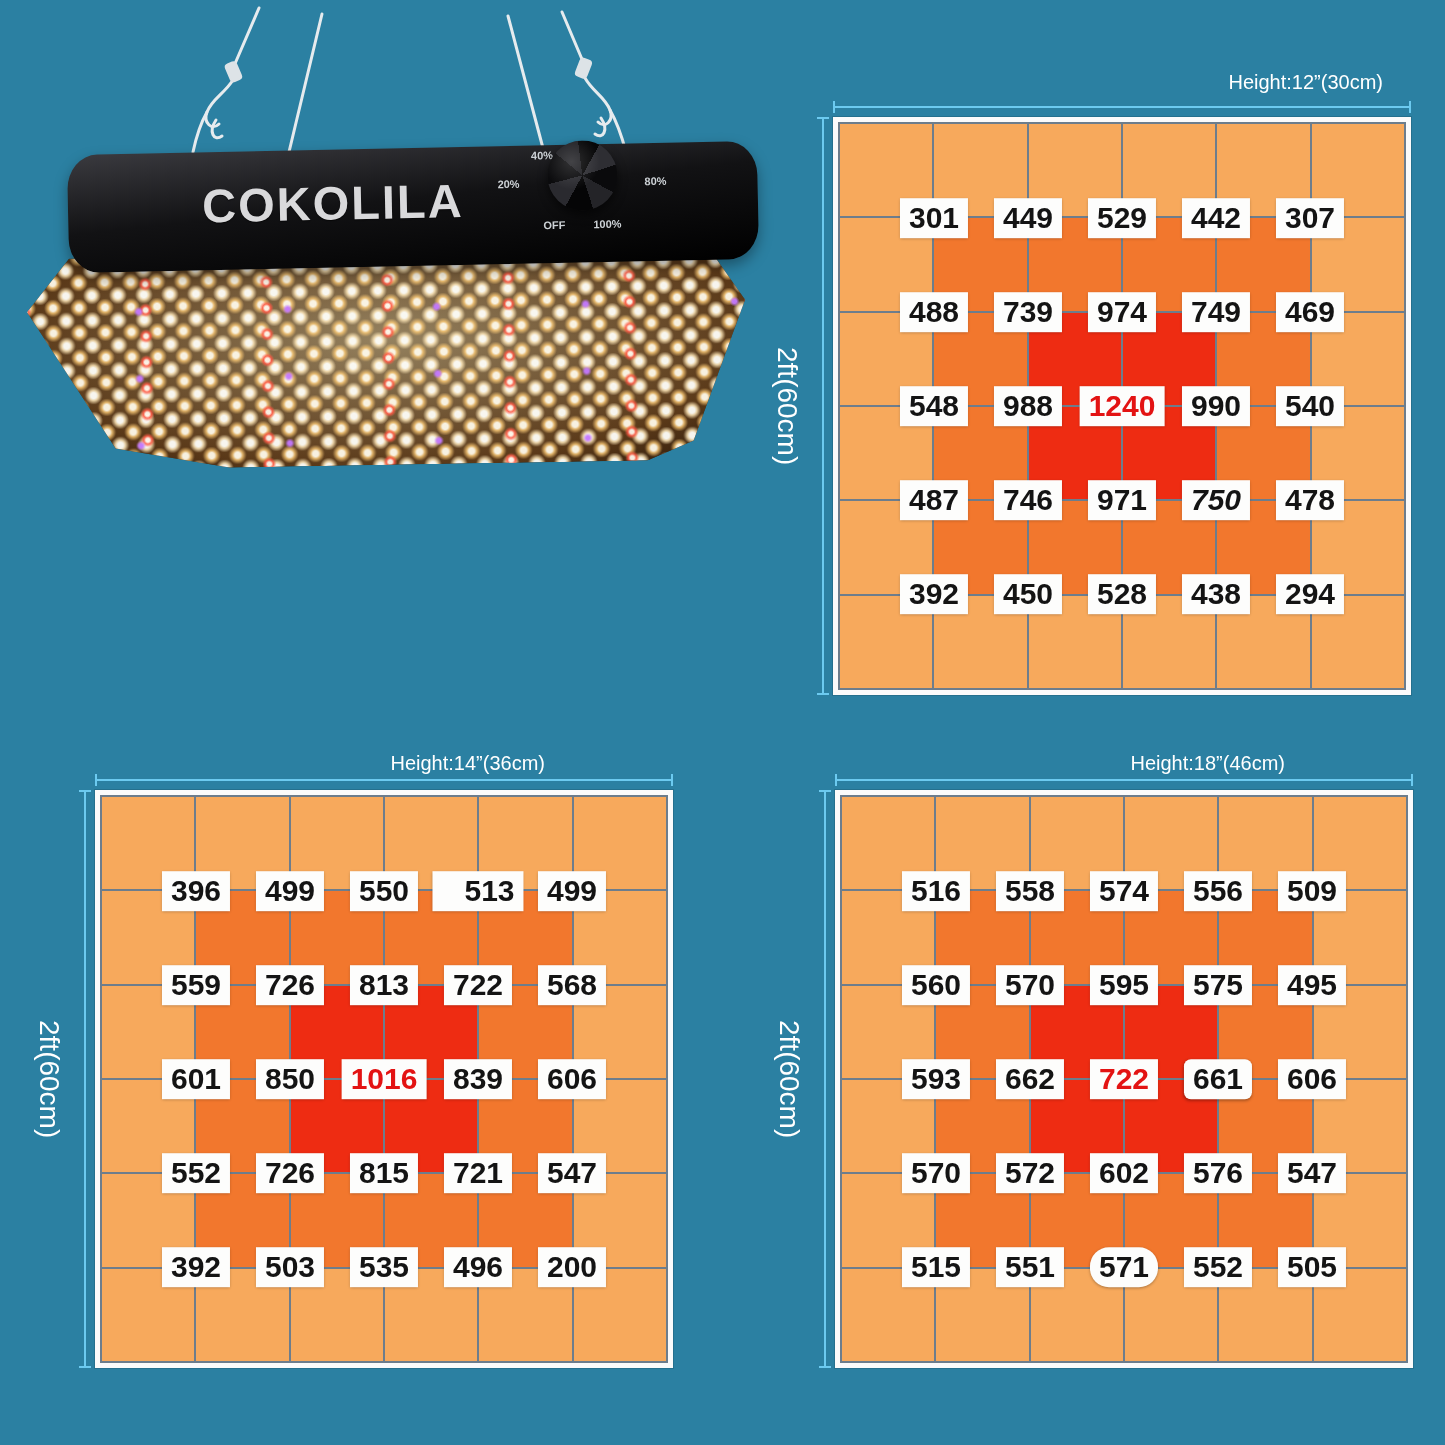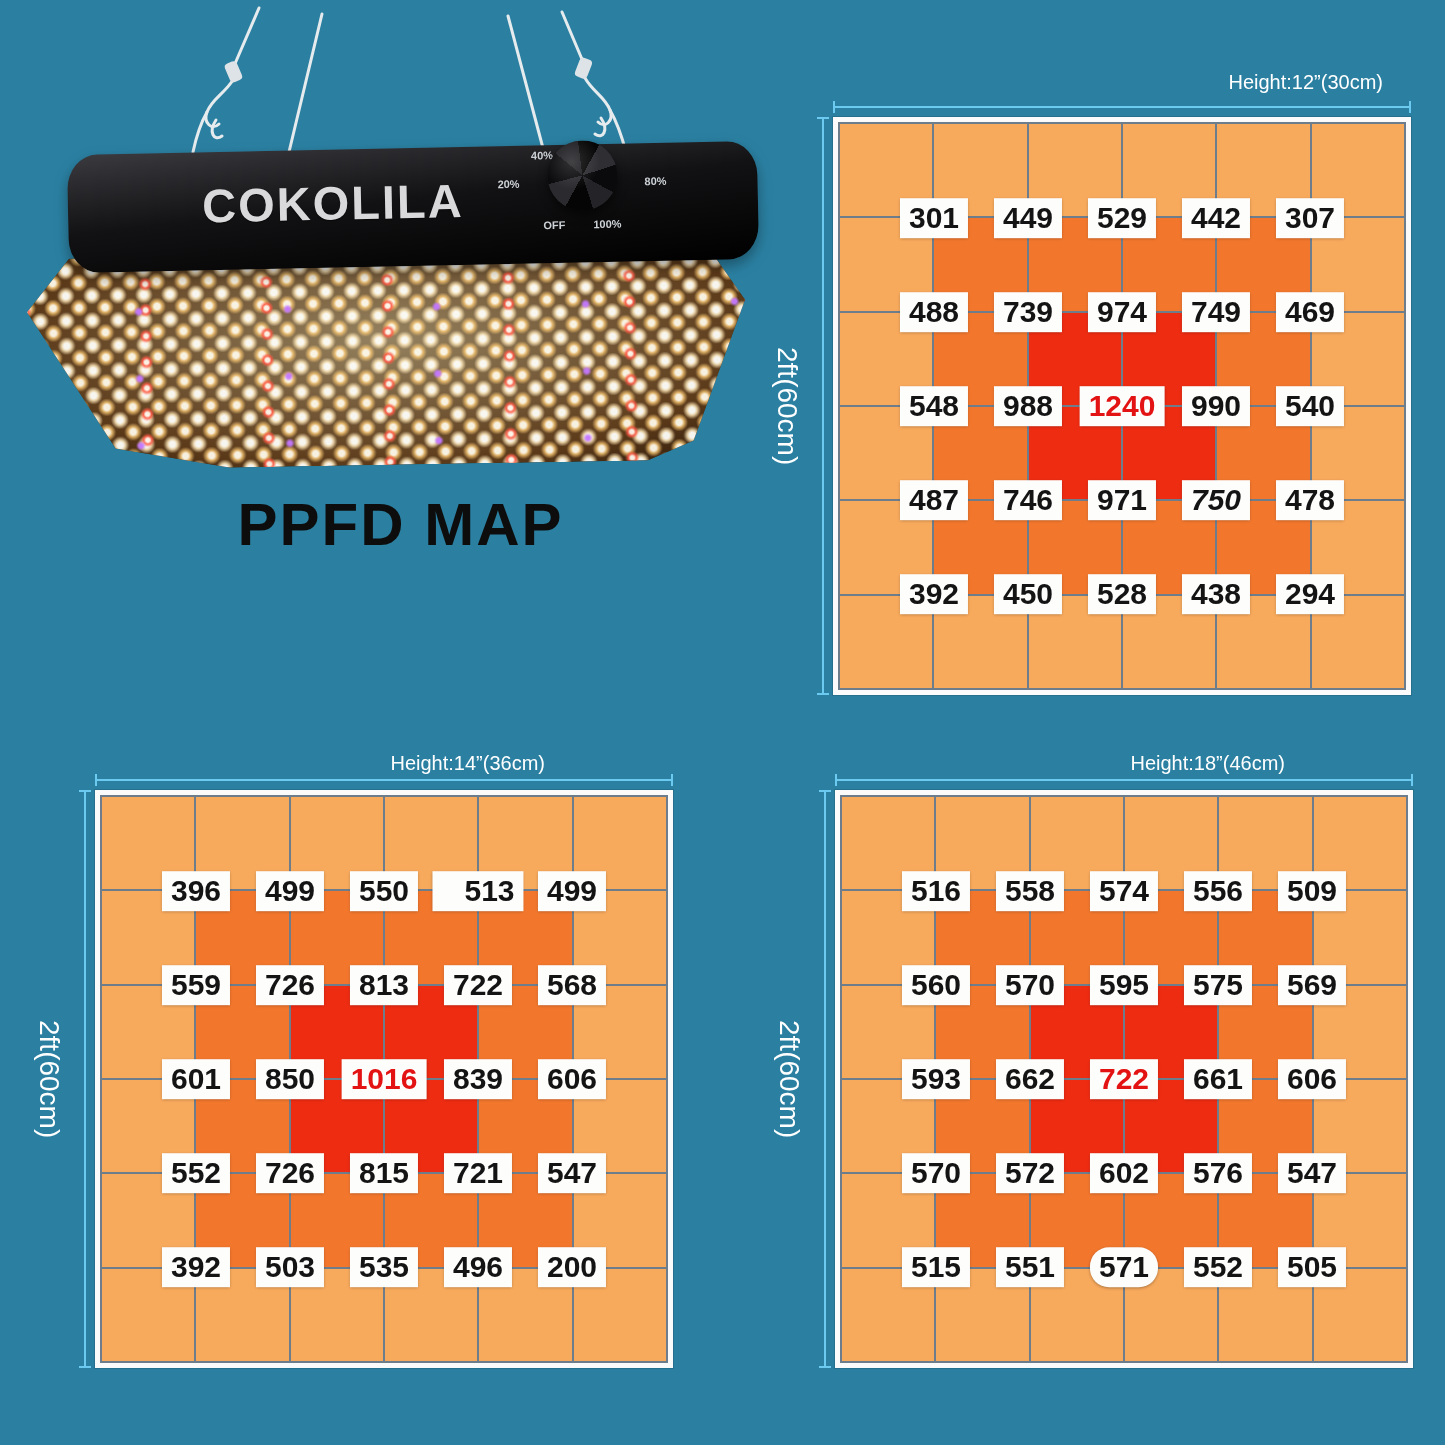--- a/index.html
+++ b/index.html
@@ -127,21 +127,20 @@
       <div class="knob-area">
         <span class="kl kl40">40%</span>
         <span class="kl kl20">20%</span>
         <span class="kl kl80">80%</span>
         <span class="kl kloff">OFF</span>
         <span class="kl kl100">100%</span>
         <div class="knob"></div>
       </div>
     </div>
 
-    <div class="ppfd-title">PPFD MAP</div>
   </section>
 
   <section class="map" id="mapA">
     <div class="height-label">Height:12”(30cm)</div>
     <div class="dim-top"></div>
     <div class="dim-left"></div>
     <div class="side-label">
       <span>2ft(60cm)</span>
     </div>
     <div class="frame">
@@ -343,25 +342,25 @@
         <div class="labels">
             <div class="val" style="left: 16.6667%; top: 16.6667%;">516</div>
             <div class="val" style="left: 33.3333%; top: 16.6667%;">558</div>
             <div class="val" style="left: 50%; top: 16.6667%;">574</div>
             <div class="val" style="left: 66.6667%; top: 16.6667%;">556</div>
             <div class="val" style="left: 83.3333%; top: 16.6667%;">509</div>
             <div class="val" style="left: 16.6667%; top: 33.3333%;">560</div>
             <div class="val" style="left: 33.3333%; top: 33.3333%;">570</div>
             <div class="val" style="left: 50%; top: 33.3333%;">595</div>
             <div class="val" style="left: 66.6667%; top: 33.3333%;">575</div>
-            <div class="val" style="left: 83.3333%; top: 33.3333%;">569</div>
+            <div class="val" style="left: 83.3333%; top: 33.3333%;">495</div>
             <div class="val" style="left: 16.6667%; top: 50%;">593</div>
             <div class="val" style="left: 33.3333%; top: 50%;">662</div>
             <div class="val peak" style="left: 50%; top: 50%;">722</div>
-            <div class="val" style="left: 66.6667%; top: 50%;">661</div>
+            <div class="val" style="left: 66.6667%; top: 50%; border-radius: 7px;">661</div>
             <div class="val" style="left: 83.3333%; top: 50%;">606</div>
             <div class="val" style="left: 16.6667%; top: 66.6667%;">570</div>
             <div class="val" style="left: 33.3333%; top: 66.6667%;">572</div>
             <div class="val" style="left: 50%; top: 66.6667%;">602</div>
             <div class="val" style="left: 66.6667%; top: 66.6667%;">576</div>
             <div class="val" style="left: 83.3333%; top: 66.6667%;">547</div>
             <div class="val" style="left: 16.6667%; top: 83.3333%;">515</div>
             <div class="val" style="left: 33.3333%; top: 83.3333%;">551</div>
             <div class="val" style="left: 50%; top: 83.3333%; border-radius: 19px;">571</div>
             <div class="val" style="left: 66.6667%; top: 83.3333%;">552</div>

